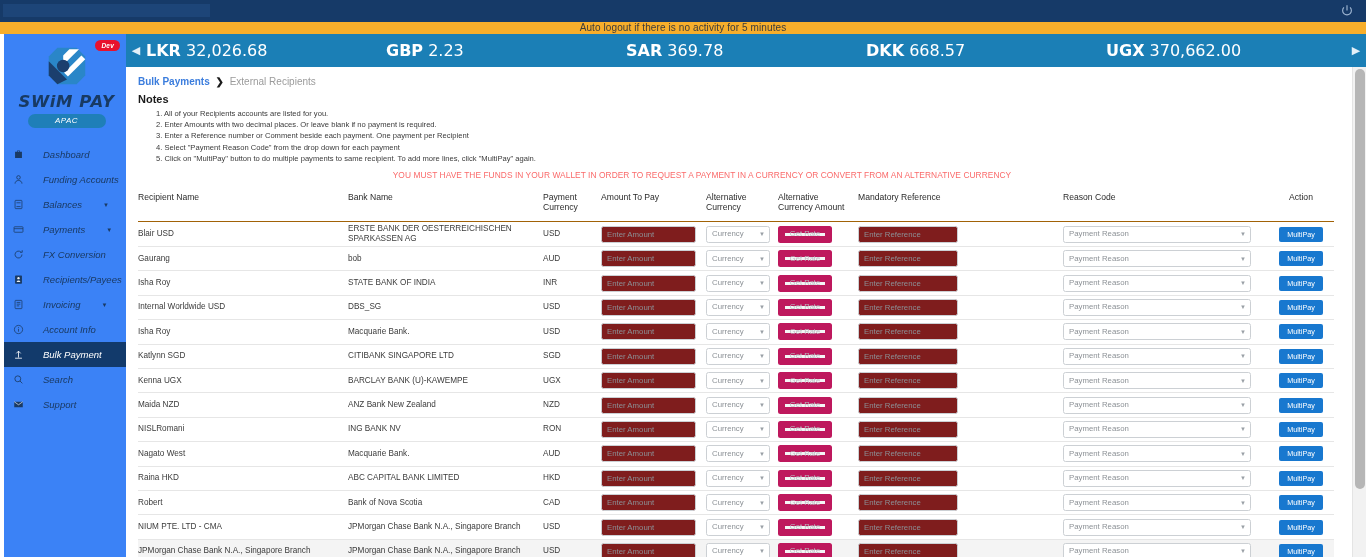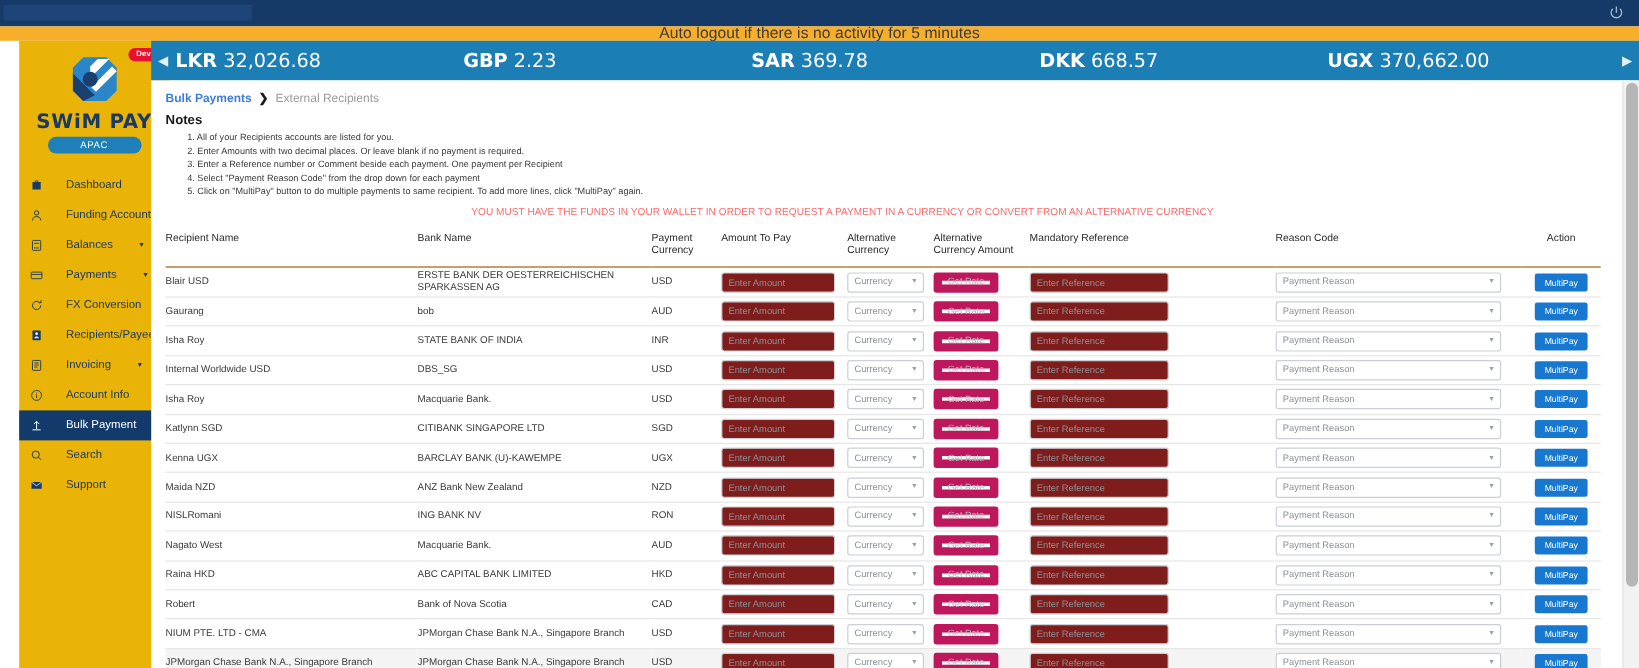--- a/index.html
+++ b/index.html
@@ -19,29 +19,30 @@
     position: absolute; left: 3px; top: 4px; width: 207px; height: 13px;
     background: #1d4578;
   }
   #power-icon {
     position: absolute; right: 12px; top: 4px; width: 14px; height: 14px;
     color: #9fb6d2;
   }
   #autologout-bar {
     position: absolute; top: 22px; left: 0; width: 1366px; height: 12px;
     background: #f7ae2b; color: #3c3c3c;
-    font-size: 13px; line-height: 12px; text-align: center;
+    font-size: 10px; line-height: 12px; text-align: center;
     letter-spacing: .1px;
   }
 
   
   #sidebar {
-    position: absolute; top: 34px; left: 16px; width: 126px; height: 523px;
-    background: #eab308;
+    position: absolute; top: 34px; left: 4px; width: 126px; height: 523px;
+    background: #3b82f6;
     border-right: 1px solid #d8dbdf;
+    font-style: italic;
   }
   #logo-block { position: relative; padding-top: 8px; text-align: center; }
   #logo-mark { width: 48px; height: 48px; margin: 0 auto; display: block; }
   #wordmark {
     font-size: 16.5px; font-weight: bold; color: #183a63;
     letter-spacing: .6px; margin-top: 2px; font-family: "DejaVu Sans", sans-serif;
   }
   #apac-pill {
     margin: 3px auto 0; width: 78px; height: 14px; border-radius: 7px;
     background: #1f7fb8; color: #fff; font-size: 8px; line-height: 14px;
@@ -128,21 +129,21 @@
   .c-reason    { width: 205px; }
   .c-action    { width: 66px; text-align: center; }
   thead th.c-action { text-align: center; }
 
   .inp {
     width: 95px; height: 17px; border: 1px solid #ccd0d4; border-radius: 2.5px;
     background: #7f1d1d; font-size: 7.8px; color: #8c9196;
     font-family: "Liberation Sans", sans-serif;
     padding: 0 5px; line-height: 15px; display: block;
   }
-  .inp-ref { width: 116px; }
+  .inp-ref { width: 100px; }
   .sel {
     width: 64px; height: 17px; border: 1px solid #ccd0d4; border-radius: 2.5px;
     background: #fff; font-size: 7.8px; color: #8c9196;
     display: flex; align-items: center; justify-content: space-between;
     padding: 0 4px 0 5px; cursor: pointer;
   }
   .sel .arr { font-size: 6px; color: #9aa0a6; }
   .sel-reason { width: 188px; }
   .btn-rate {
     width: 54px; height: 17px; border: 7px solid #be185d; border-radius: 2.5px;

